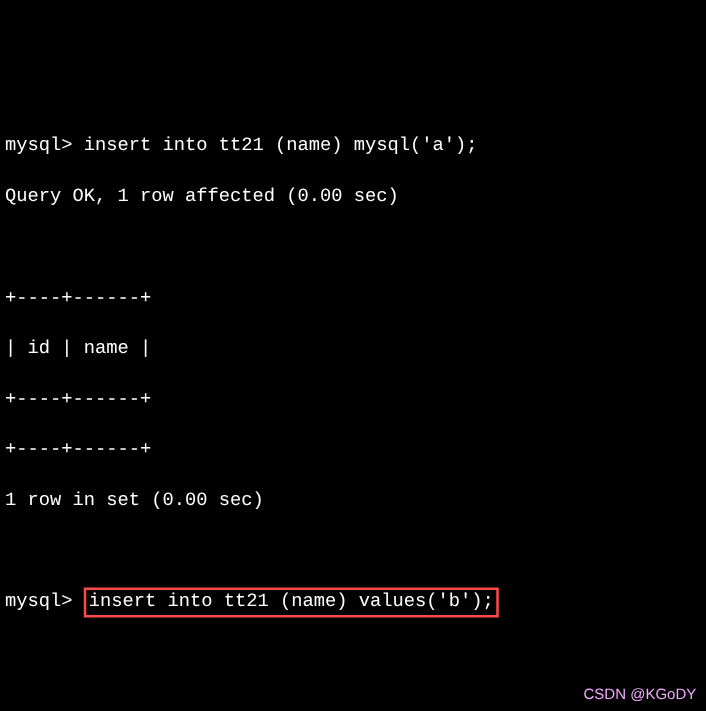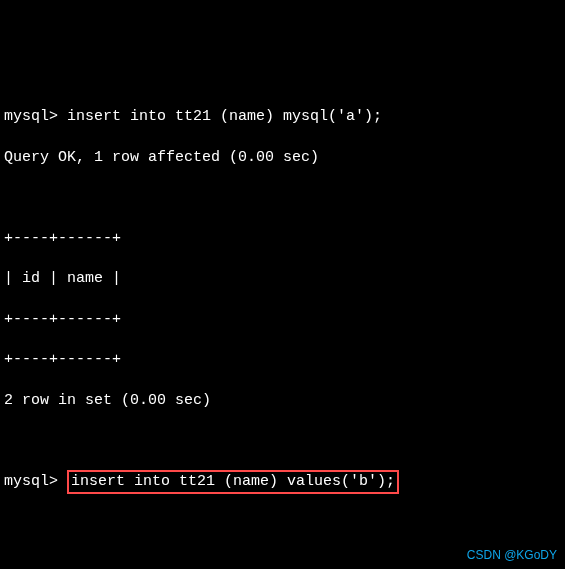--- a/index.html
+++ b/index.html
@@ -35,39 +35,39 @@
       display: inline-block;
       padding: 0 2px;
       margin: -2px 0;
       position: relative;
     }
     .watermark {
       position: absolute;
       bottom: 6px;
       right: 8px;
       font-size: 12px;
-      color: #0ea5e9;
+      color: #f0abfc;
       font-family: Arial, sans-serif;
       white-space: nowrap;
     }
   </style>
 </head>
 <body>
 
 
 
 <div>
 <span class="line"><span class="prompt">mysql&gt;</span> <span class="cmd">insert into tt21 (name) mysql('a');</span></span>
 <span class="line">Query OK, 1 row affected (0.00 sec)</span>
 <span class="line"> </span>
 <span class="line">+----+------+</span>
 <span class="line"><span>| id </span><span>| name |</span></span>
 <span class="line">+----+------+</span>
 <span class="line">+----+------+</span>
-<span class="line">2 row in set (0.00 sec)</span>
+<span class="line">1 row in set (0.00 sec)</span>
 <span class="line"> </span>
 <span class="line"><span class="prompt">mysql&gt;</span> <span class="hl-box">insert into tt21 (name) values('b');</span></span>
 
 
 
 
 
 
 
 

